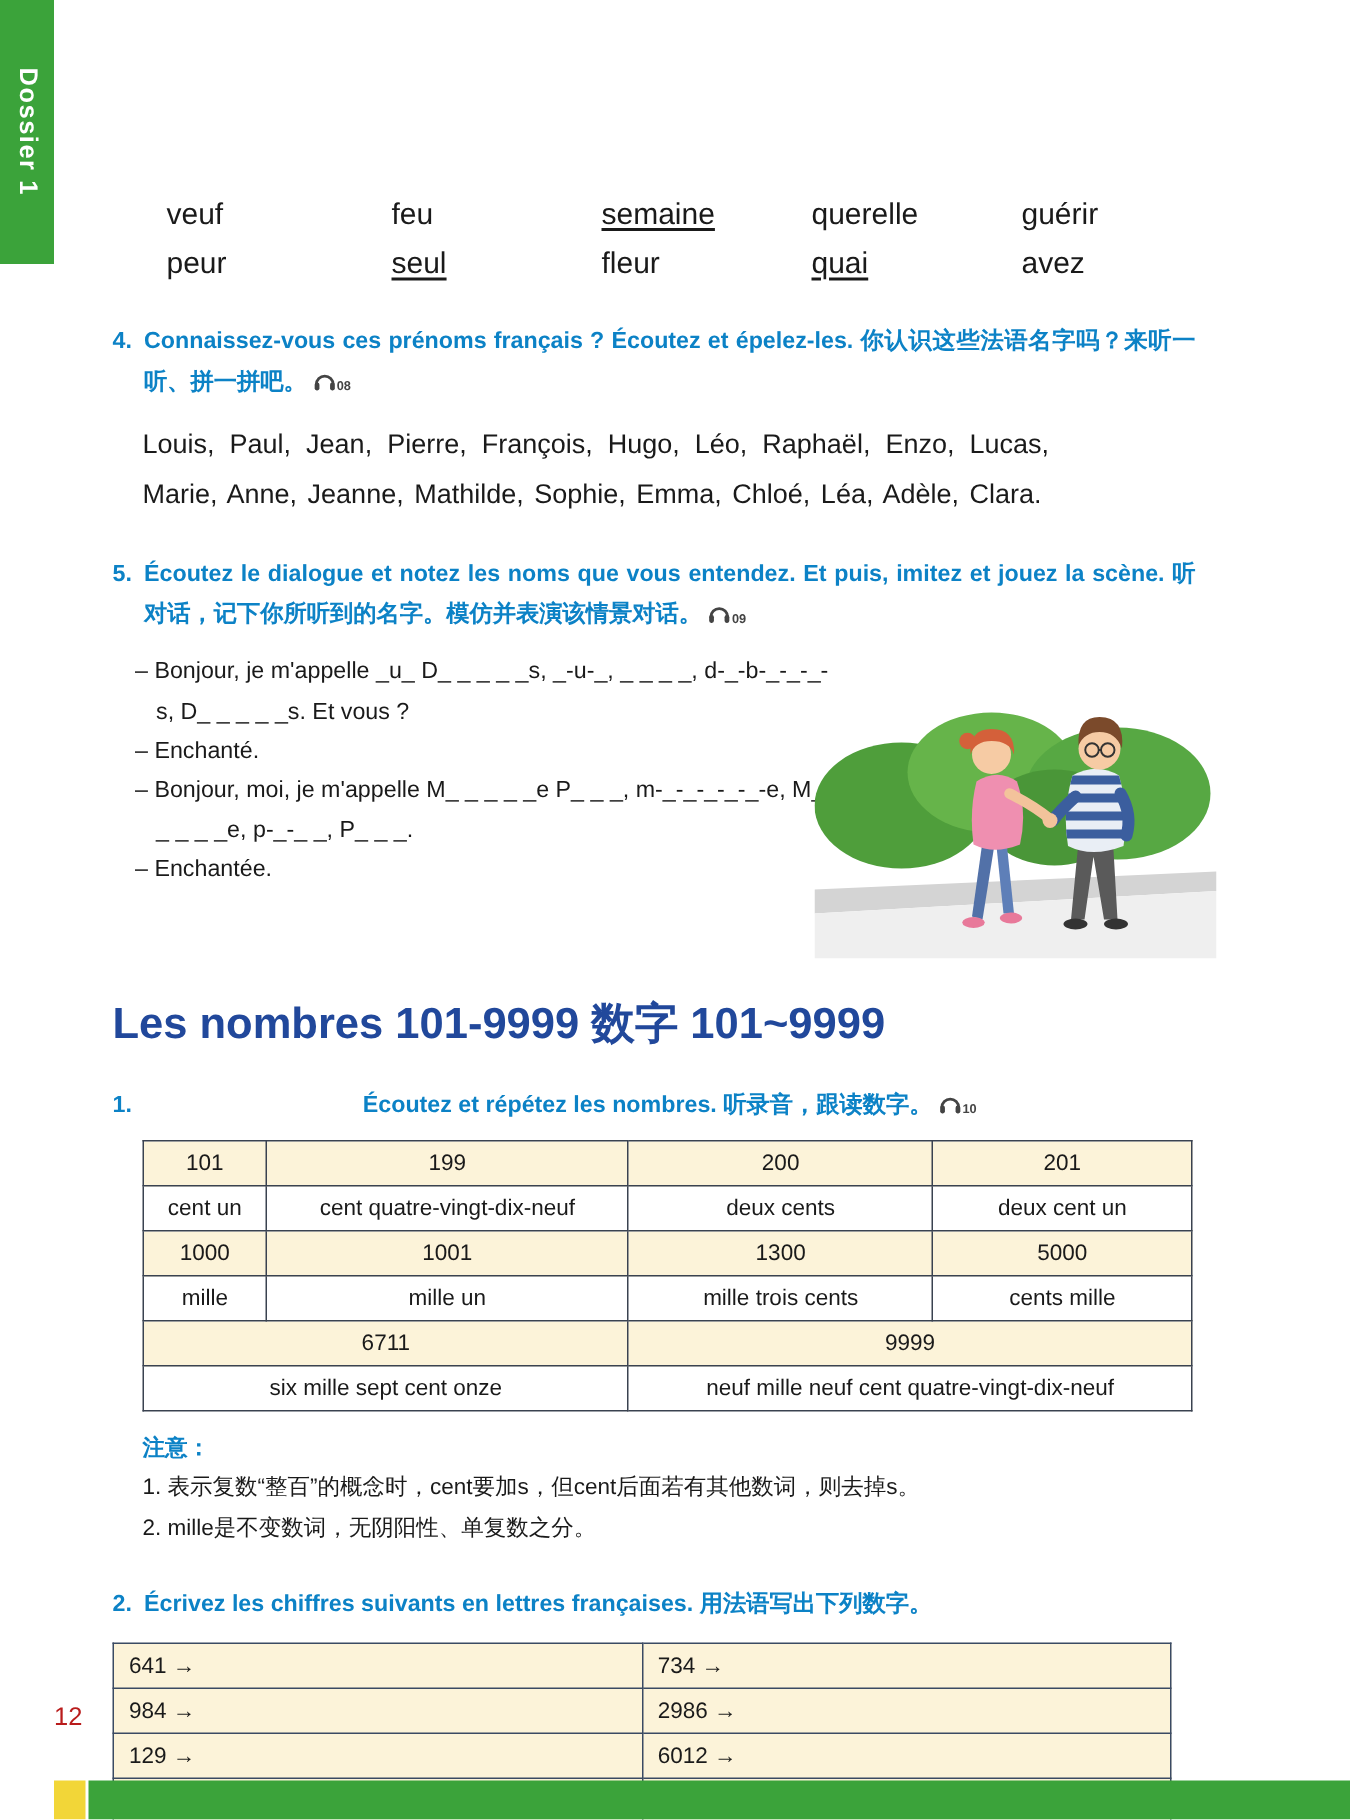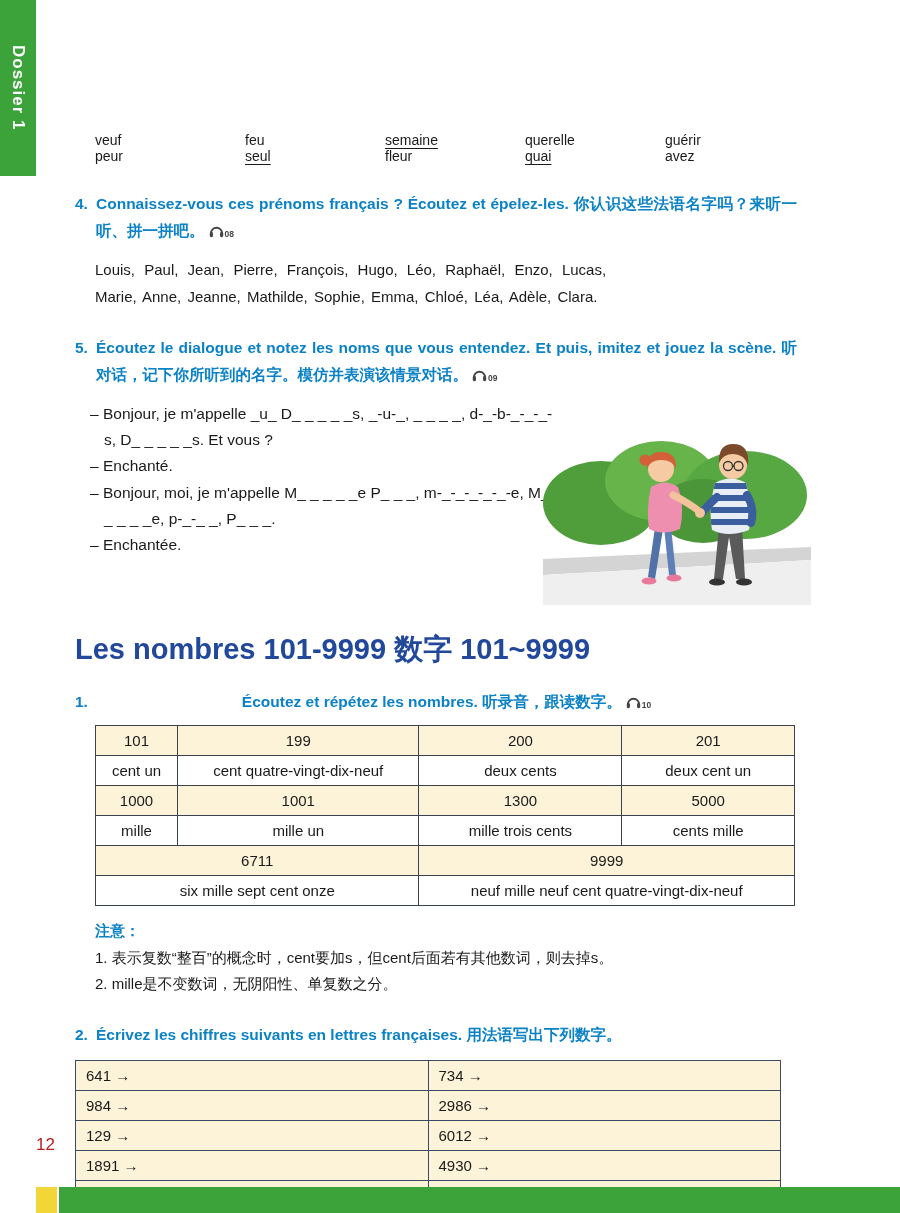--- a/index.html
+++ b/index.html
@@ -14,36 +14,36 @@
     background:#3ba33a;color:#fff;
     writing-mode:vertical-rl;
     display:flex;align-items:center;justify-content:center;
     font-weight:bold;font-size:17px;letter-spacing:1px;
   }
   .content{position:absolute;left:75px;top:132px;width:722px;}
 
   
   .words-grid{
     display:grid;grid-template-columns:150px 140px 140px 140px 1fr;
-    row-gap:0;margin-left:20px;font-size:14px;
+    row-gap:10px;margin-left:36px;font-size:20px;
   }
   .u{text-decoration:underline;text-underline-offset:3px;}
 
   
   .exercise{display:flex;color:#0c82c6;font-weight:bold;font-size:15.5px;line-height:1.75;}
   .ex-num{flex:0 0 21px;}
   .ex-body{flex:1;text-align:justify;}
   .mt26{margin-top:26px;} .mt24{margin-top:24px;} .mt22{margin-top:22px;}
 
   
   .audio{display:inline-flex;align-items:flex-end;vertical-align:-2px;margin-left:4px;white-space:nowrap;}
   .audio svg{display:block;}
   .audio-num{font-size:8.5px;font-weight:bold;color:#444;margin-left:1px;line-height:1;}
 
-  .names{margin:12px 0 0 20px;font-size:15px;line-height:1.8;color:#1a1a1a;}
+  .names{margin:12px 0 0 20px;font-size:18px;line-height:1.8;color:#1a1a1a;}
   .names .l1{word-spacing:5px;}
   .names .l2{word-spacing:2px;}
 
   .dialogue-wrap{position:relative;margin-top:12px;height:205px;}
   .dialogue{width:470px;margin-left:15px;font-size:15.5px;line-height:1.7;}
   .dia{padding-left:14px;text-indent:-14px;}
   .illustration{position:absolute;right:-14px;top:6px;width:268px;height:198px;}
 
   .section-heading{
     margin:26px 0 0 0;color:#21489b;font-size:29px;font-weight:bold;line-height:1.2;

